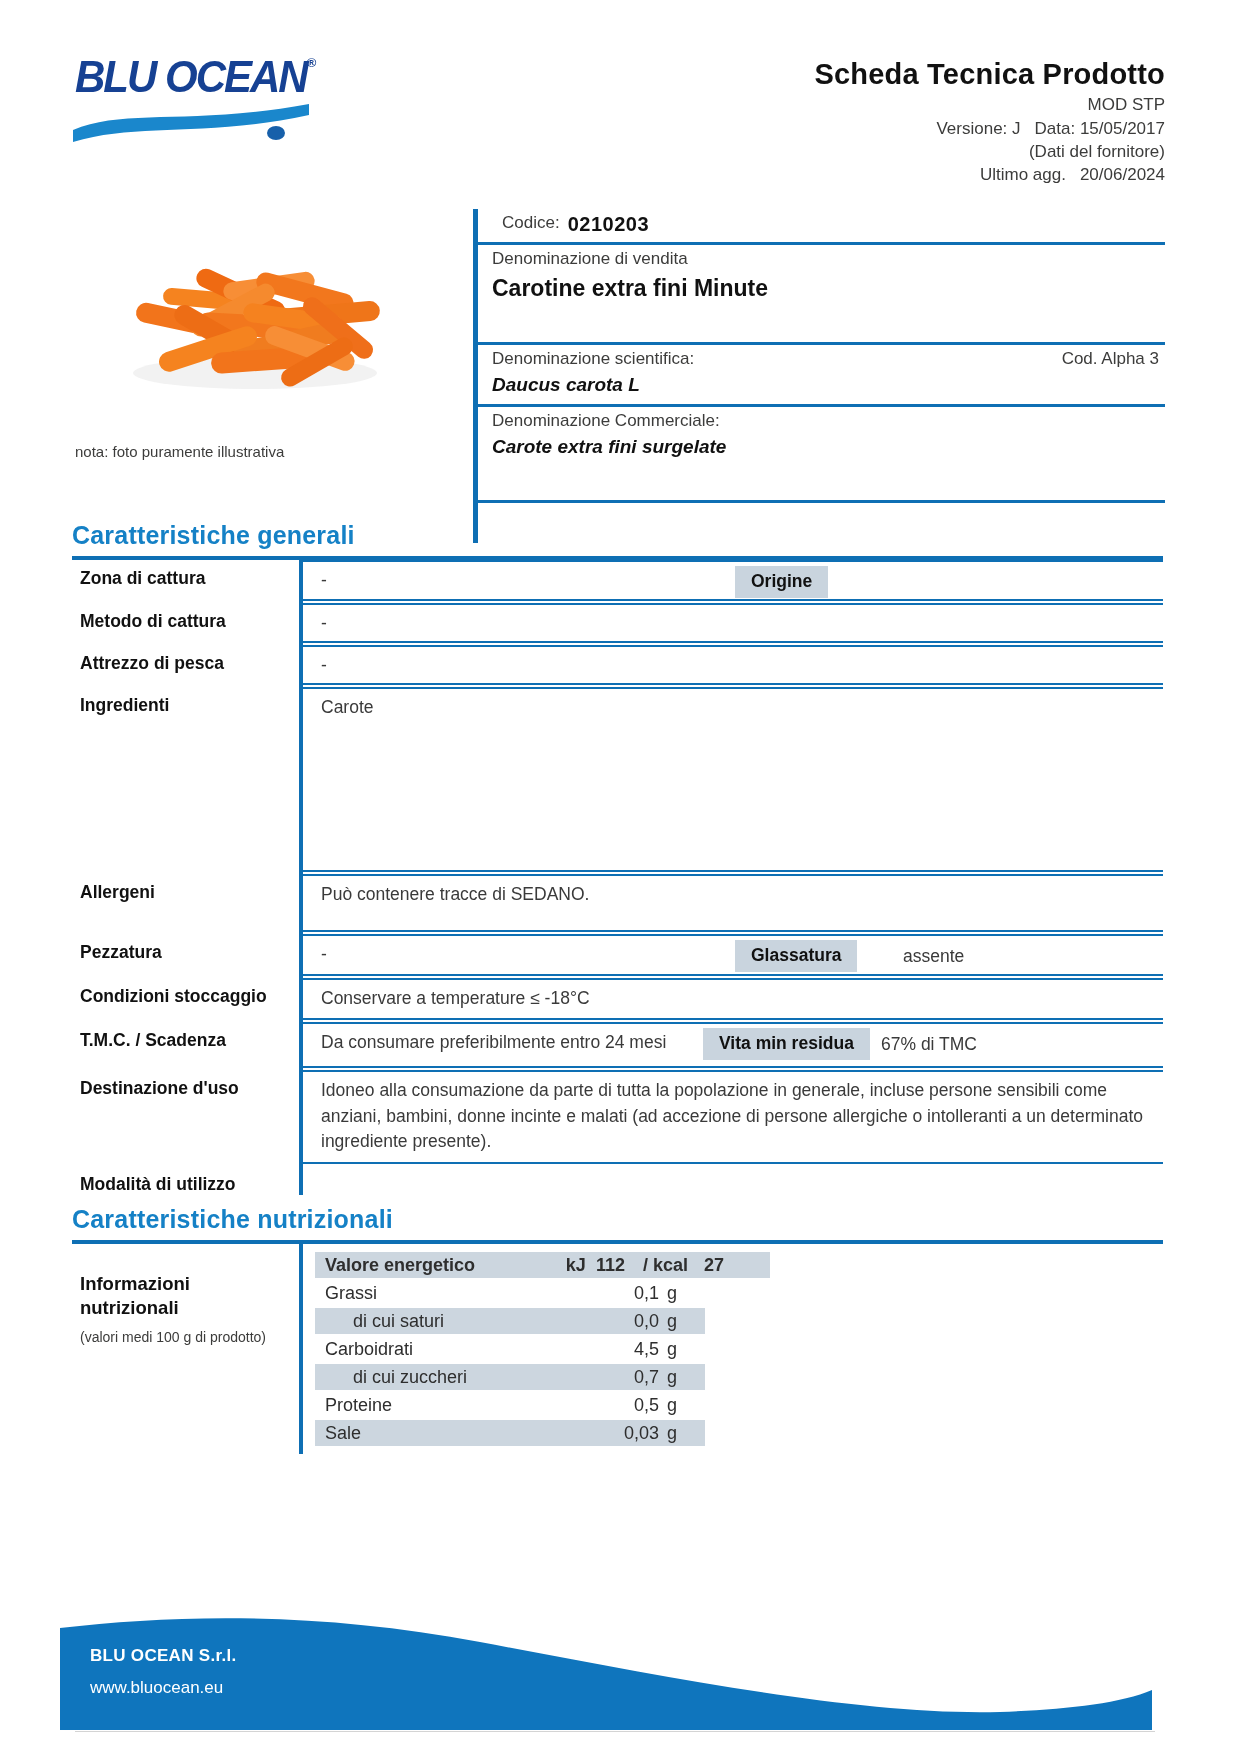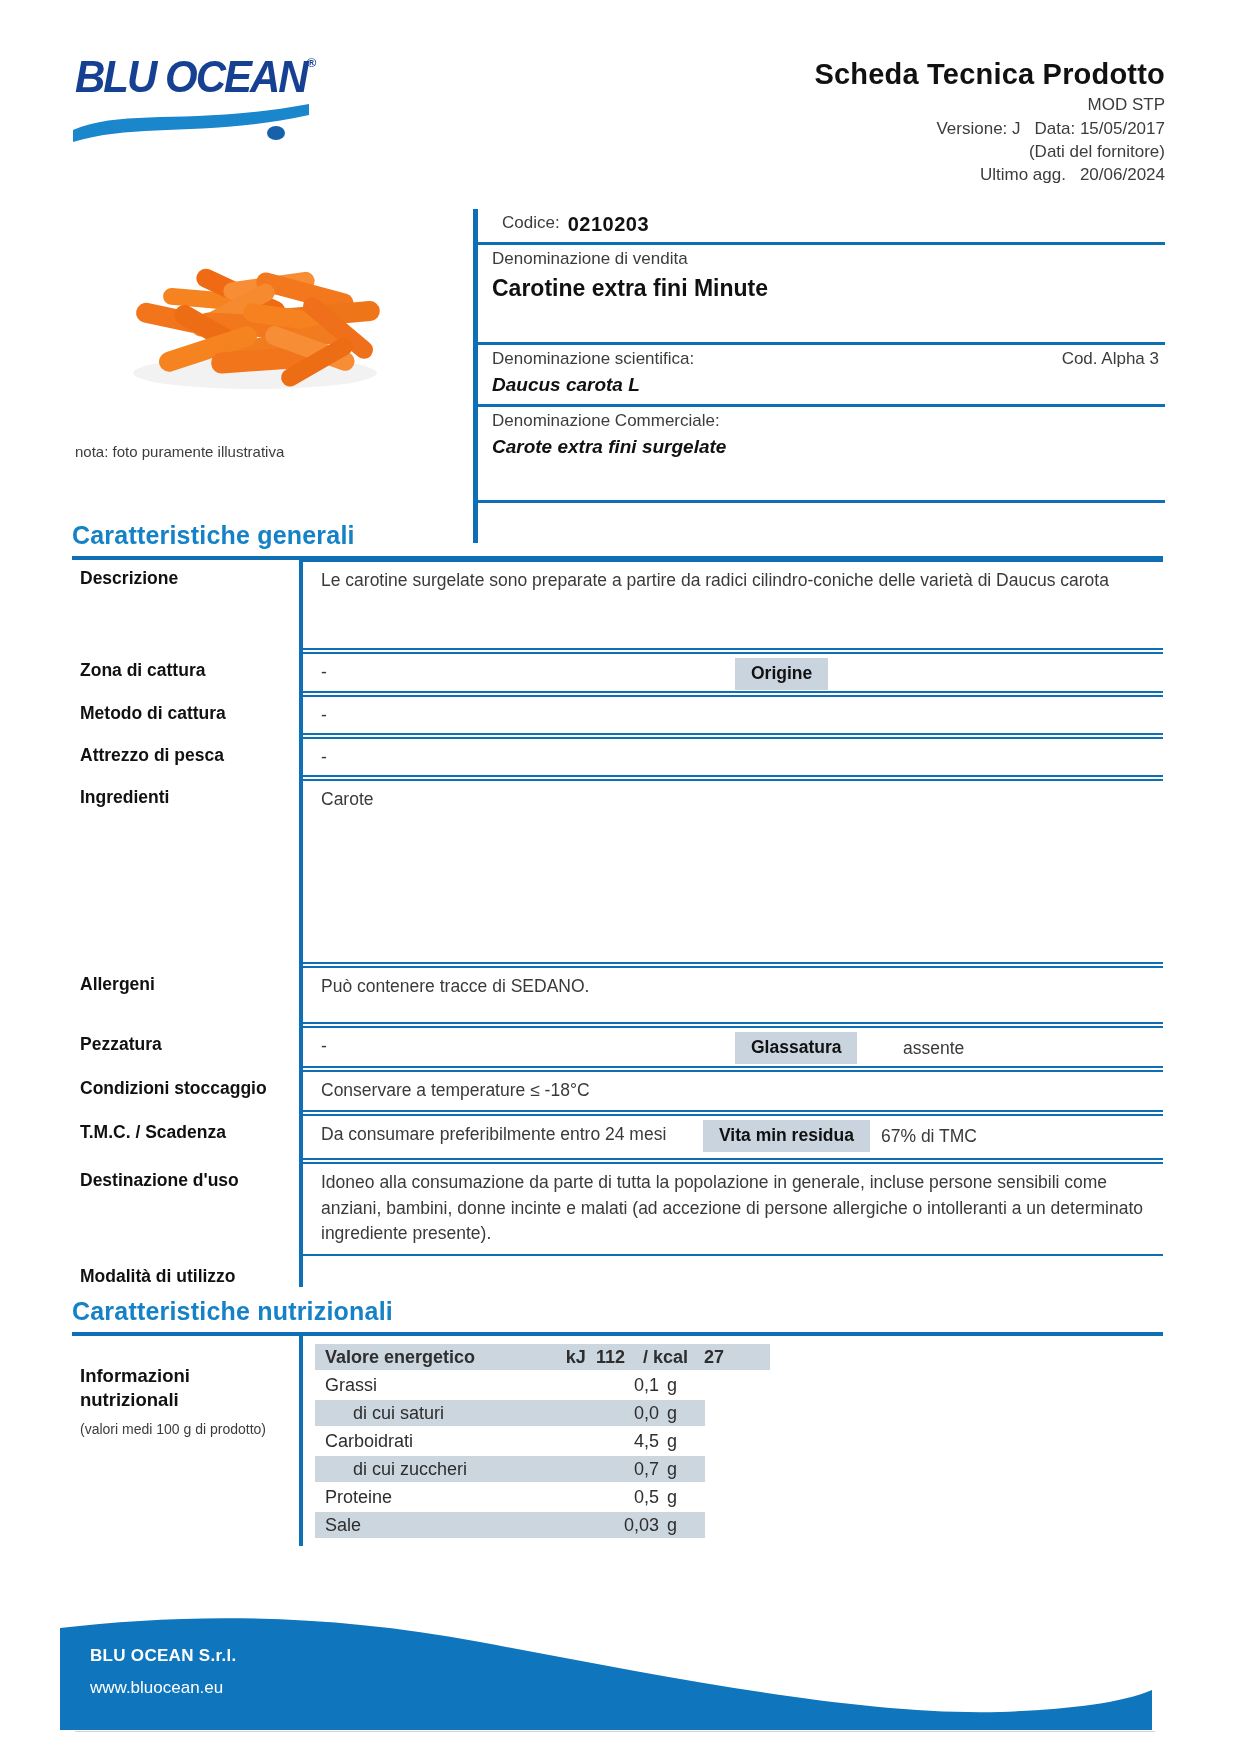--- a/index.html
+++ b/index.html
@@ -160,24 +160,20 @@
       </div>
     </div>
   </div>
 
   <div class="sec-h">Caratteristiche generali</div>
 
   <div class="gtable">
     <div class="gtable-vline"></div>
 
     <div class="grow">
-      <div class="glabel">Descrizione</div>
-      <div class="gval gv1">Le carotine surgelate sono preparate a partire da radici cilindro-coniche delle varietà di Daucus carota</div>
-    </div>
-    <div class="grow">
       <div class="glabel">Zona di cattura</div>
       <div class="gval gv2"><span>-</span>
         <span class="badge badge-abs pos-origine">Origine</span>
       </div>
     </div>
     <div class="grow">
       <div class="glabel">Metodo di cattura</div>
       <div class="gval gv3">-</div>
     </div>
     <div class="grow">

